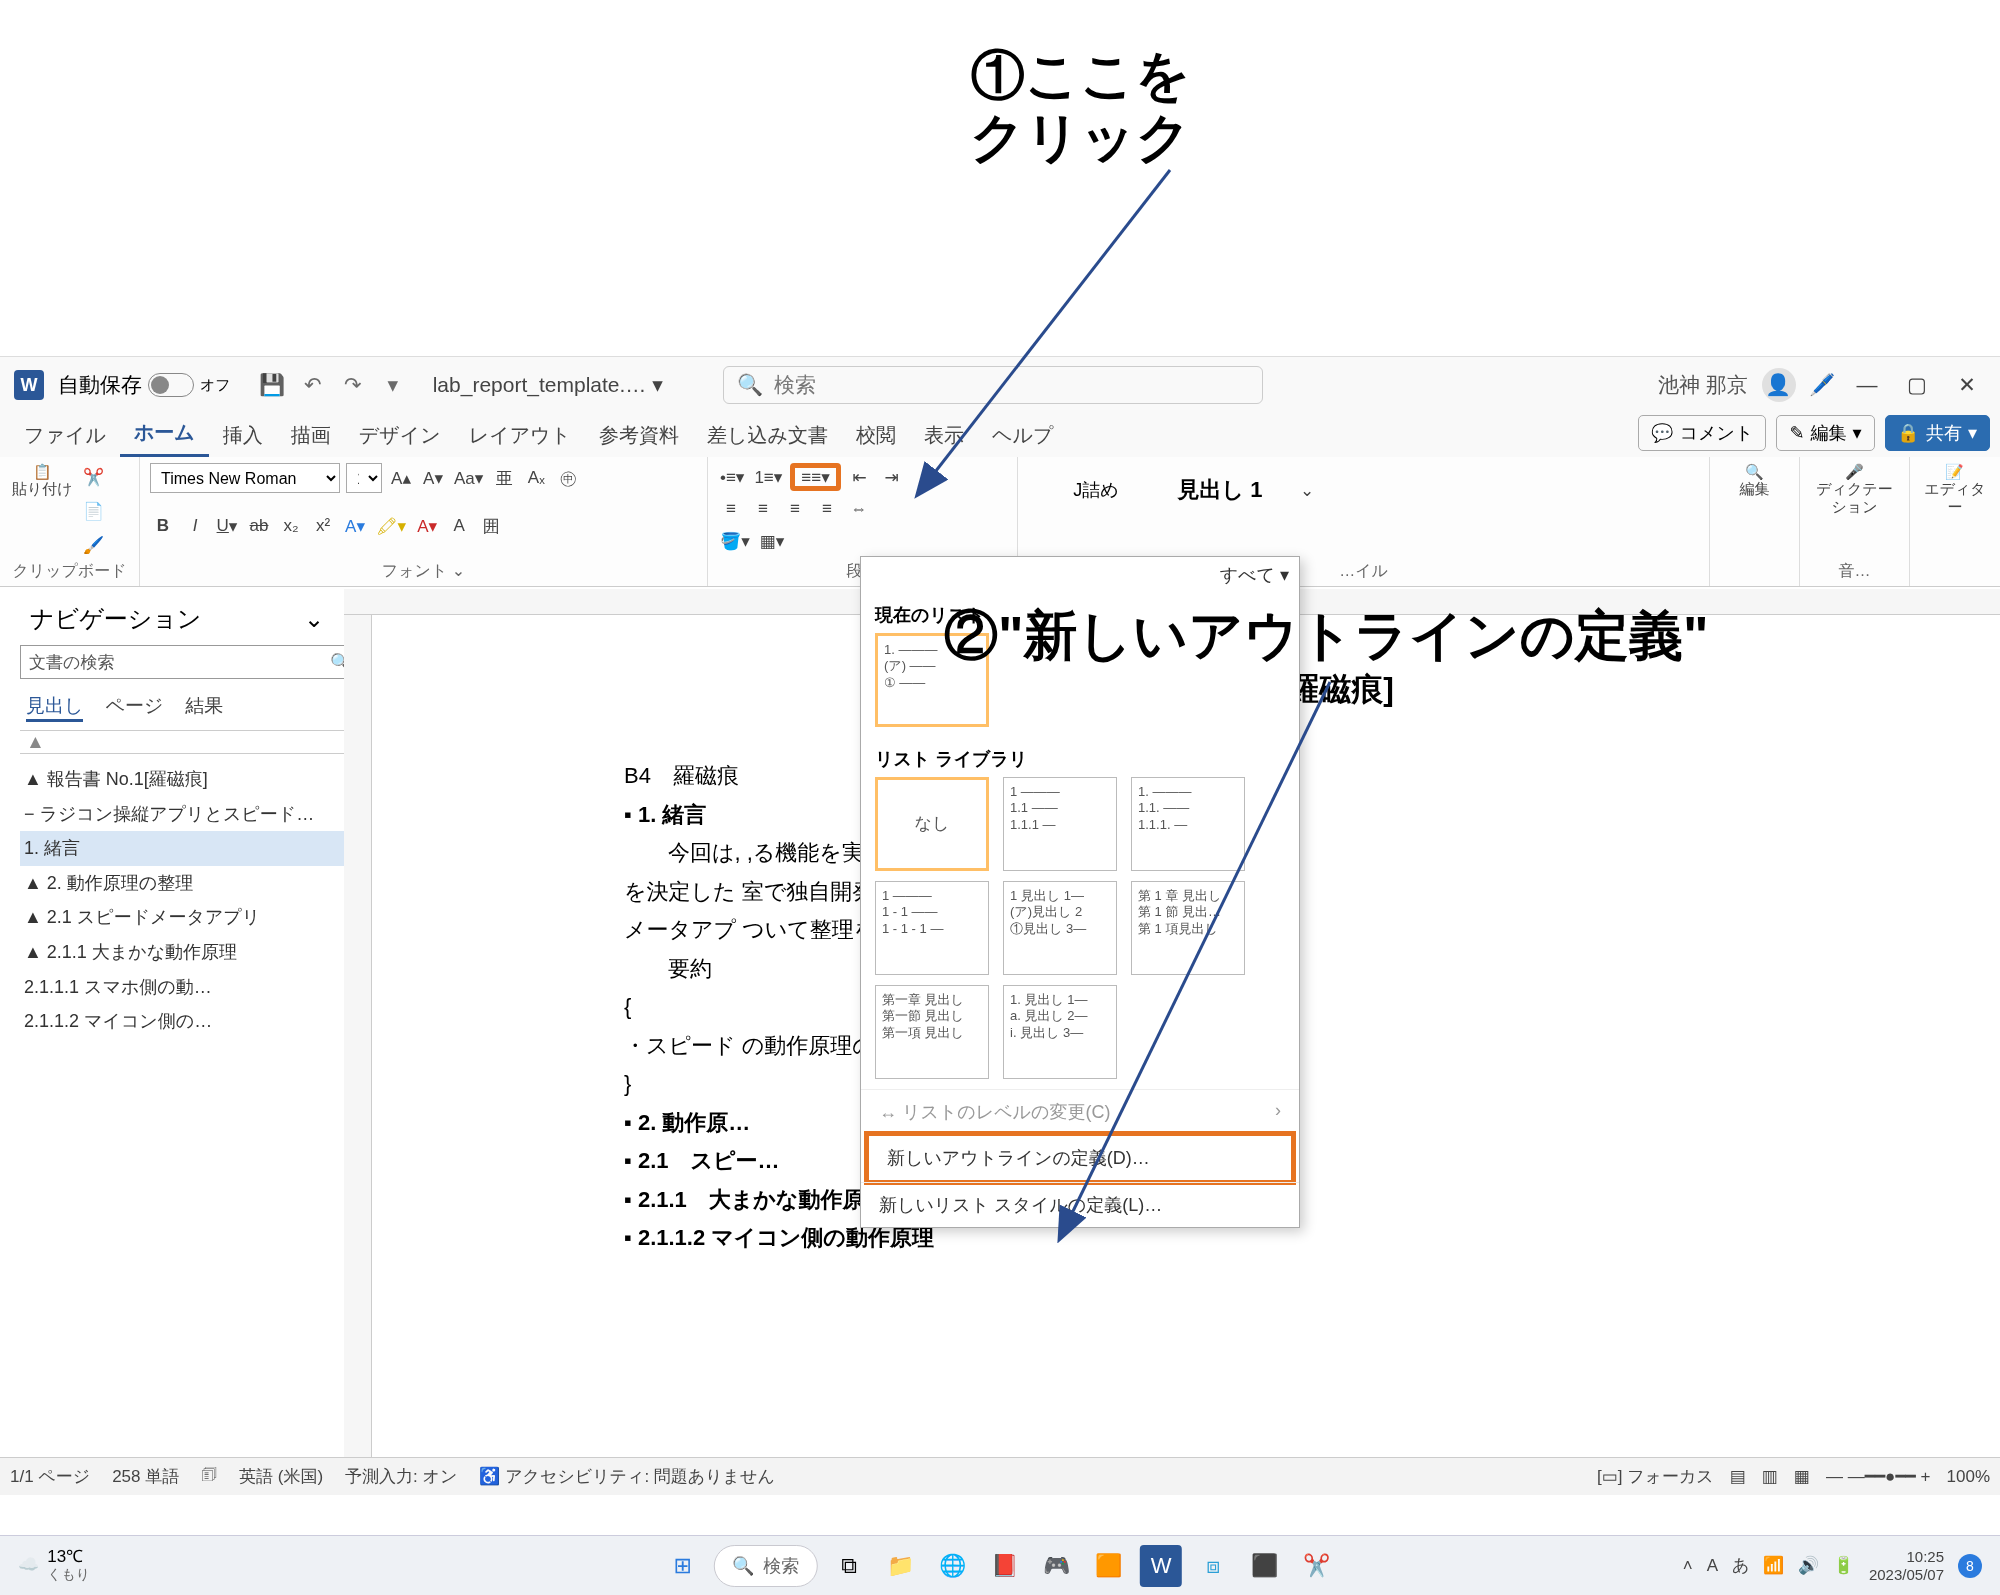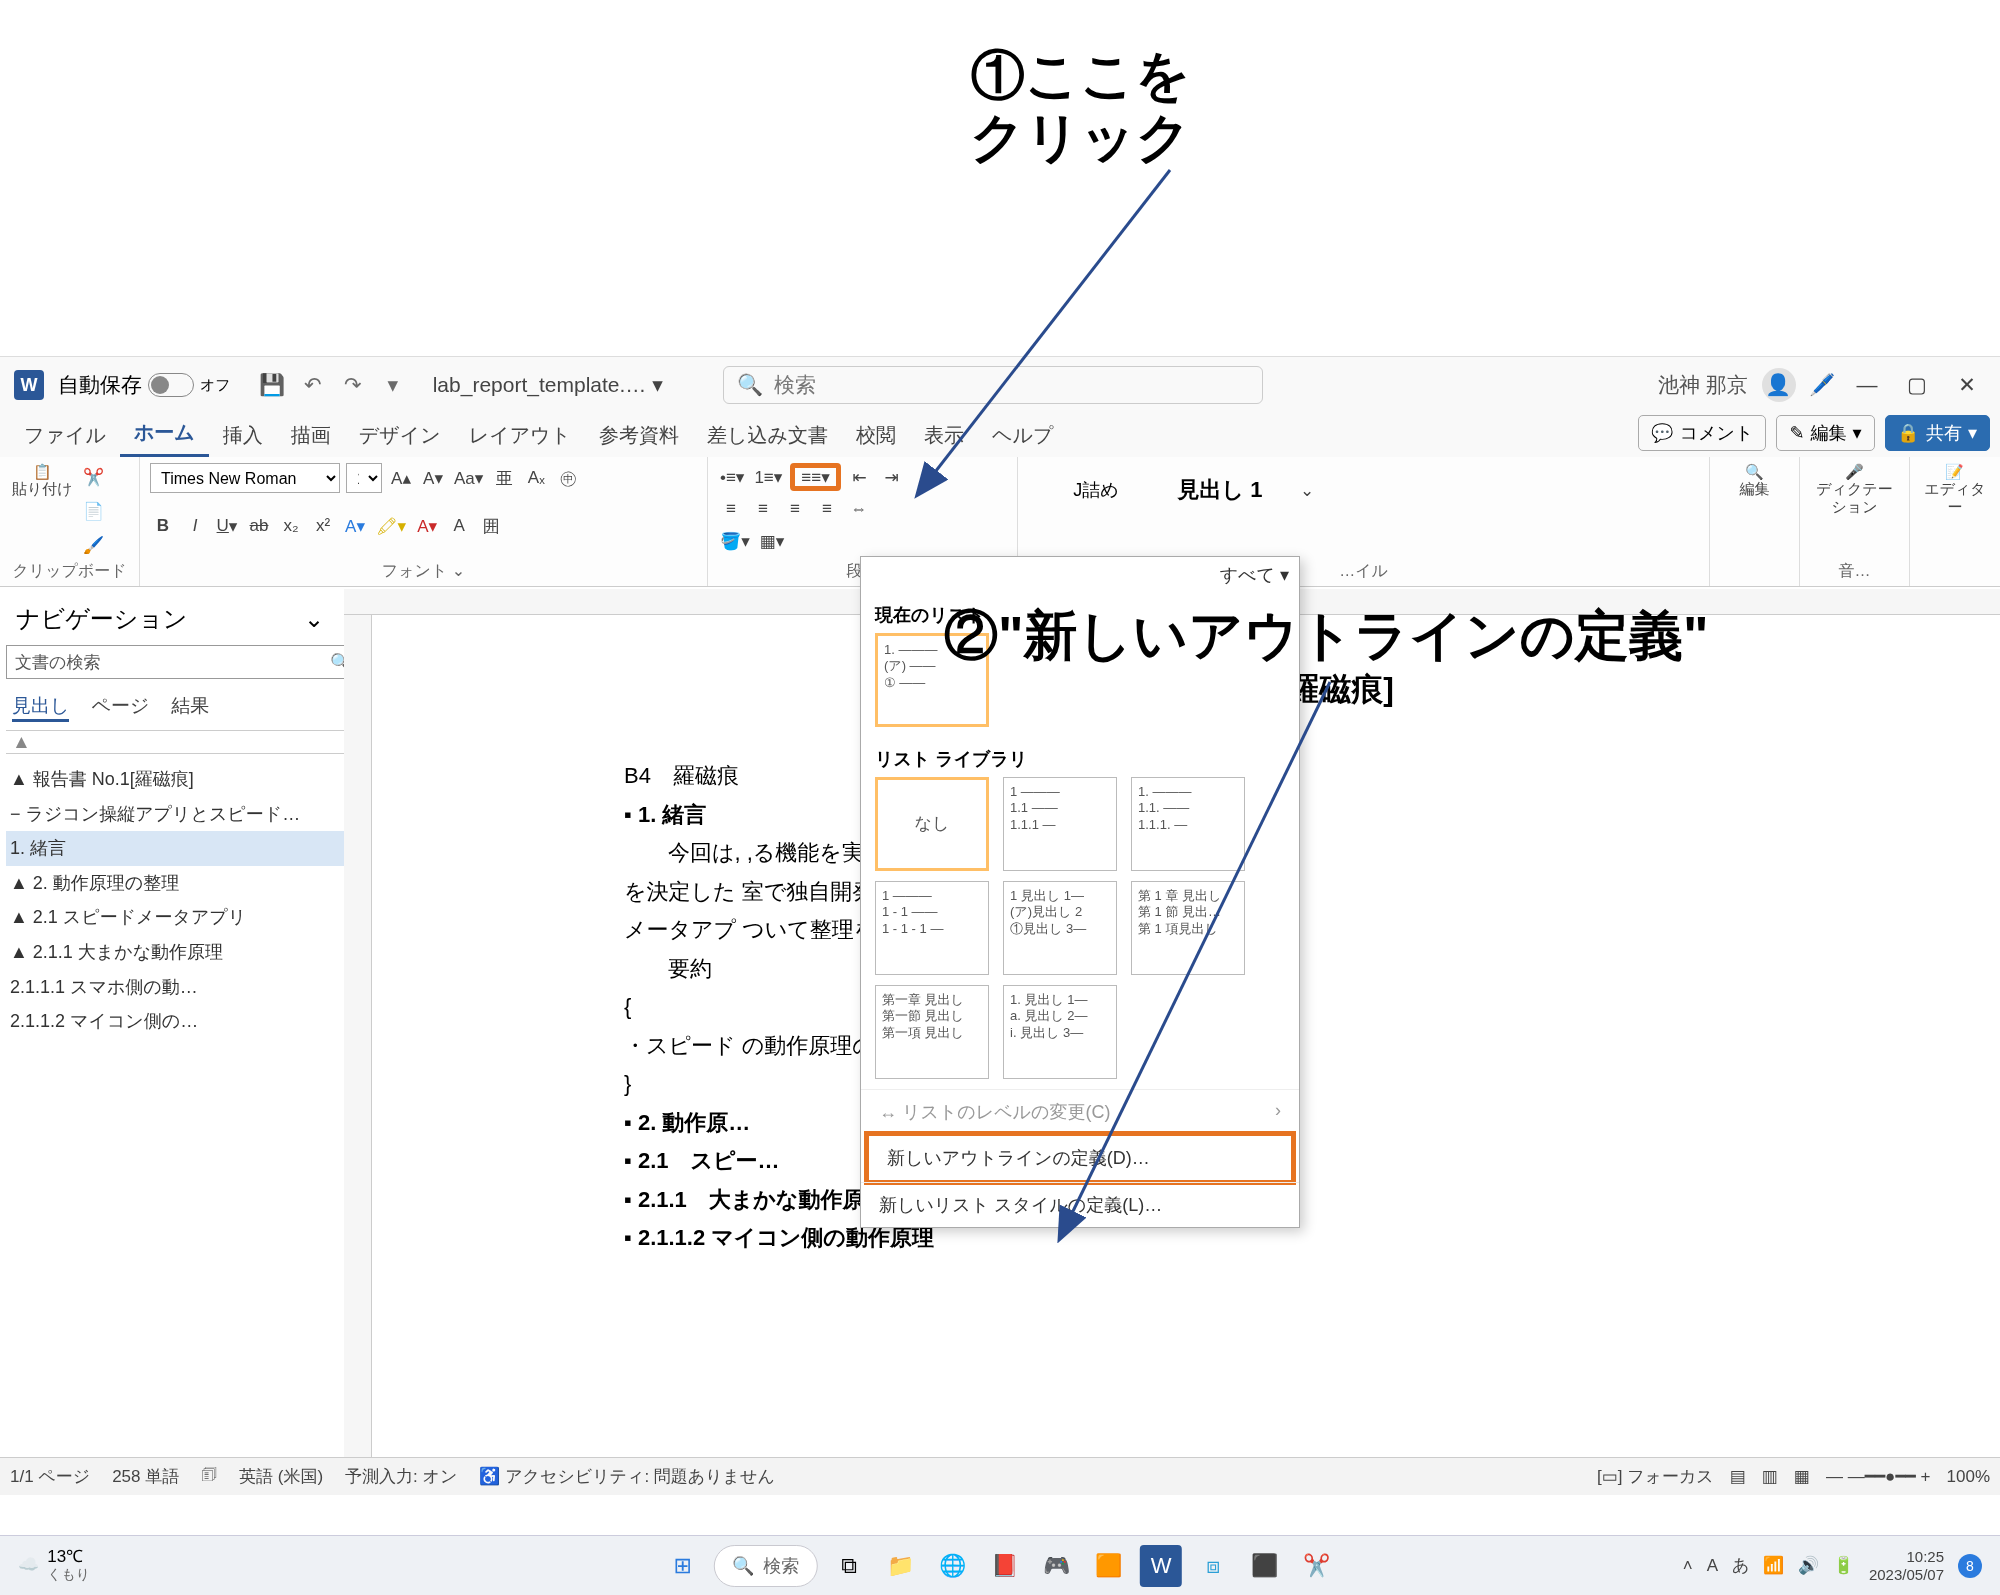--- a/index.html
+++ b/index.html
@@ -44,21 +44,21 @@
   .rbtn.big-v{flex-direction:column;height:auto;min-width:52px;font-size:15px;line-height:1.15;text-align:center;}
   .font-sel{border:1px solid #aaa;height:30px;padding:4px 6px;font-size:16px;background:#fff;}
 
   .hl-orange{border:5px solid #e67321;border-radius:4px;}
 
   
   .styles-gal{display:flex;gap:24px;align-items:center;padding:12px 18px 0 18px;}
   .style-item{min-width:100px;text-align:center;font-size:18px;}
 
   
-  .nav-pane{position:absolute;left:0;top:232px;width:380px;bottom:38px;border-right:1px solid #ddd;background:#fff;padding:10px 10px 0 6px;font-size:19px;}
+  .nav-pane{position:absolute;left:0;top:232px;width:380px;bottom:38px;border-right:1px solid #ddd;background:#fff;padding:10px 10px 0 20px;font-size:19px;}
   .nav-head{display:flex;align-items:center;justify-content:space-between;font-size:24px;padding:4px 6px 10px 10px;}
   .nav-search{display:flex;border:1px solid #999;height:34px;align-items:center;padding:0 8px;font-size:17px;color:#555;}
   .nav-tabs{display:flex;gap:22px;margin:14px 0 6px 6px;font-size:19px;color:#444;}
   .nav-tabs .nt.active{border-bottom:3px solid #2b5797;color:#2b5797;}
   .nav-tree{margin-top:6px;font-size:18px;color:#333;line-height:1.7;}
   .nav-tree div{padding:2px 4px;white-space:nowrap;overflow:hidden;text-overflow:ellipsis;}
   .nav-sel{background:#d8e6f5;}
 
   
   .doc-wrap{position:absolute;left:344px;top:232px;right:0;bottom:38px;overflow:hidden;background:#fff;}

